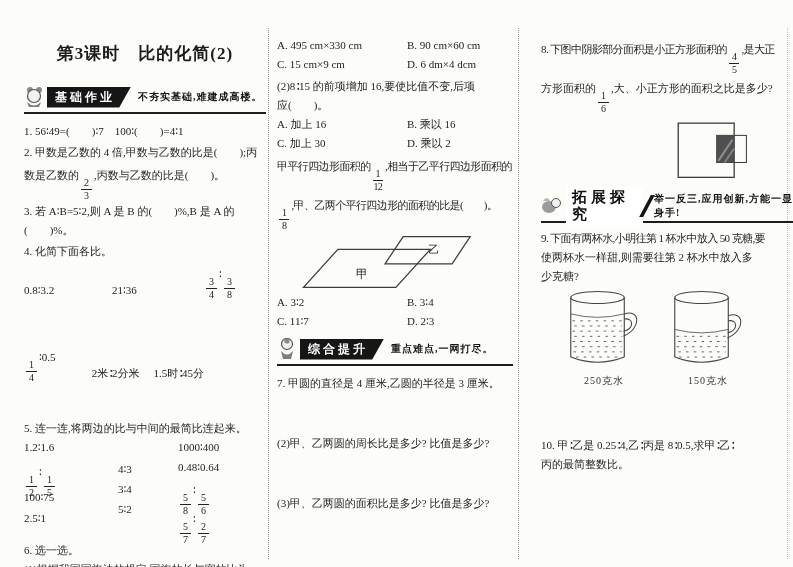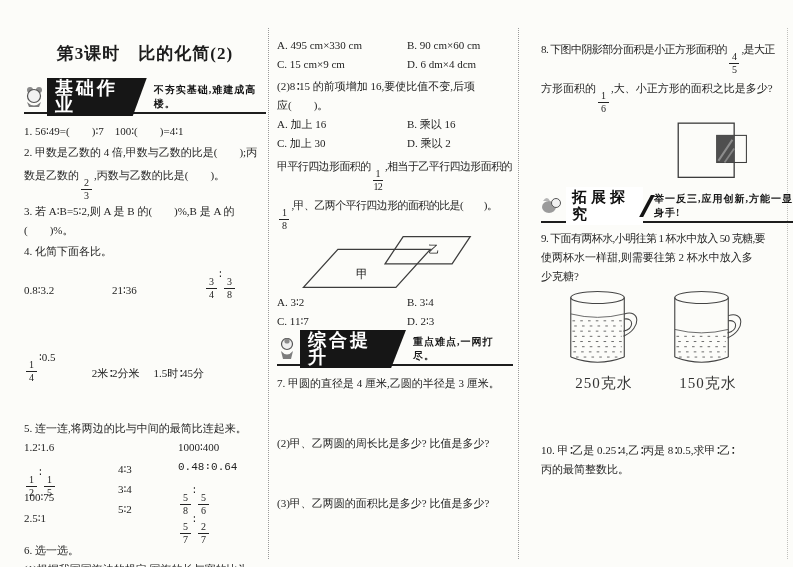--- a/index.html
+++ b/index.html
@@ -17,21 +17,21 @@
   }
   .line{font-size:11px;line-height:19px;white-space:nowrap;color:#232323;}
   .tight{letter-spacing:-0.6px;}
   .fline{line-height:27px;}  
   .badge-row{
     position:relative;display:flex;align-items:center;
     border-bottom:2px solid #1d1d1d;padding-bottom:3px;height:24px;
   }
   .banner{
     display:inline-block;background:#161616;color:#fff;font-weight:bold;
-    font-size:18px;letter-spacing:3px;padding:2px 16px 2px 8px;line-height:17px;
+    font-size:12px;letter-spacing:3px;padding:2px 16px 2px 8px;line-height:17px;
     clip-path:polygon(0 0,100% 0,86% 100%,0 100%);
   }
   .banner.outline{
     background:#fff;color:#101010;clip-path:none;padding:2px 4px 2px 6px;
     letter-spacing:4px;font-size:15px;
   }
   .slash{
     display:inline-block;width:4px;height:22px;background:#141414;
     transform:skewX(-28deg);margin:0 6px 0 2px;
   }
@@ -42,21 +42,21 @@
     vertical-align:-7px;line-height:1;margin:0 2px;font-size:10px;
   }
   .frac .fn{border-bottom:1px solid #222;padding:0 3px 1px;}
   .frac .fd{padding-top:1px;}
   .optrow{display:flex;}
   .optrow>span{display:inline-block;}
   .q4row{display:flex;align-items:flex-end;}
   .q5grid{display:flex;font-size:11px;}
   .cup-row{display:flex;margin-top:2px;}
   .cup{text-align:center;}
-  .cup-label{font-size:15px;letter-spacing:1px;margin-top:0px;color:#333;}
+  .cup-label{font-size:10px;letter-spacing:1px;margin-top:0px;color:#333;}
   svg text{font-family:"Liberation Serif","DejaVu Serif",serif;}
 </style>
 </head>
 <body>
 
 <div class="page">
 
   <div class="sep" style="left:268px;"></div>
   <div class="sep" style="left:518px;"></div>
   <div class="sep light" style="left:787px;"></div>
@@ -124,21 +124,21 @@
         <div class="line" style="height:21px;">100∶75</div>
         <div class="line" style="height:21px;">2.5∶1</div>
       </div>
       <div style="width:60px;padding-top:22px;">
         <div class="line" style="height:20px;">4∶3</div>
         <div class="line" style="height:20px;">3∶4</div>
         <div class="line" style="height:20px;">5∶2</div>
       </div>
       <div style="width:88px;">
         <div class="line" style="height:20px;">1000∶400</div>
-        <div class="line" style="height:19px;font-family:Liberation Mono, monospace;">0.48∶0.64</div>
+        <div class="line" style="height:19px;">0.48∶0.64</div>
         <div class="line fline" style="height:29px;"><span class="frac">
               <span class="fn">5</span>
               <span class="fd">8</span>
             </span><span>∶</span><span class="frac">
               <span class="fn">5</span>
               <span class="fd">6</span>
             </span></div>
         <div class="line fline" style="height:29px;"><span class="frac">
               <span class="fn">5</span>
               <span class="fd">7</span>

